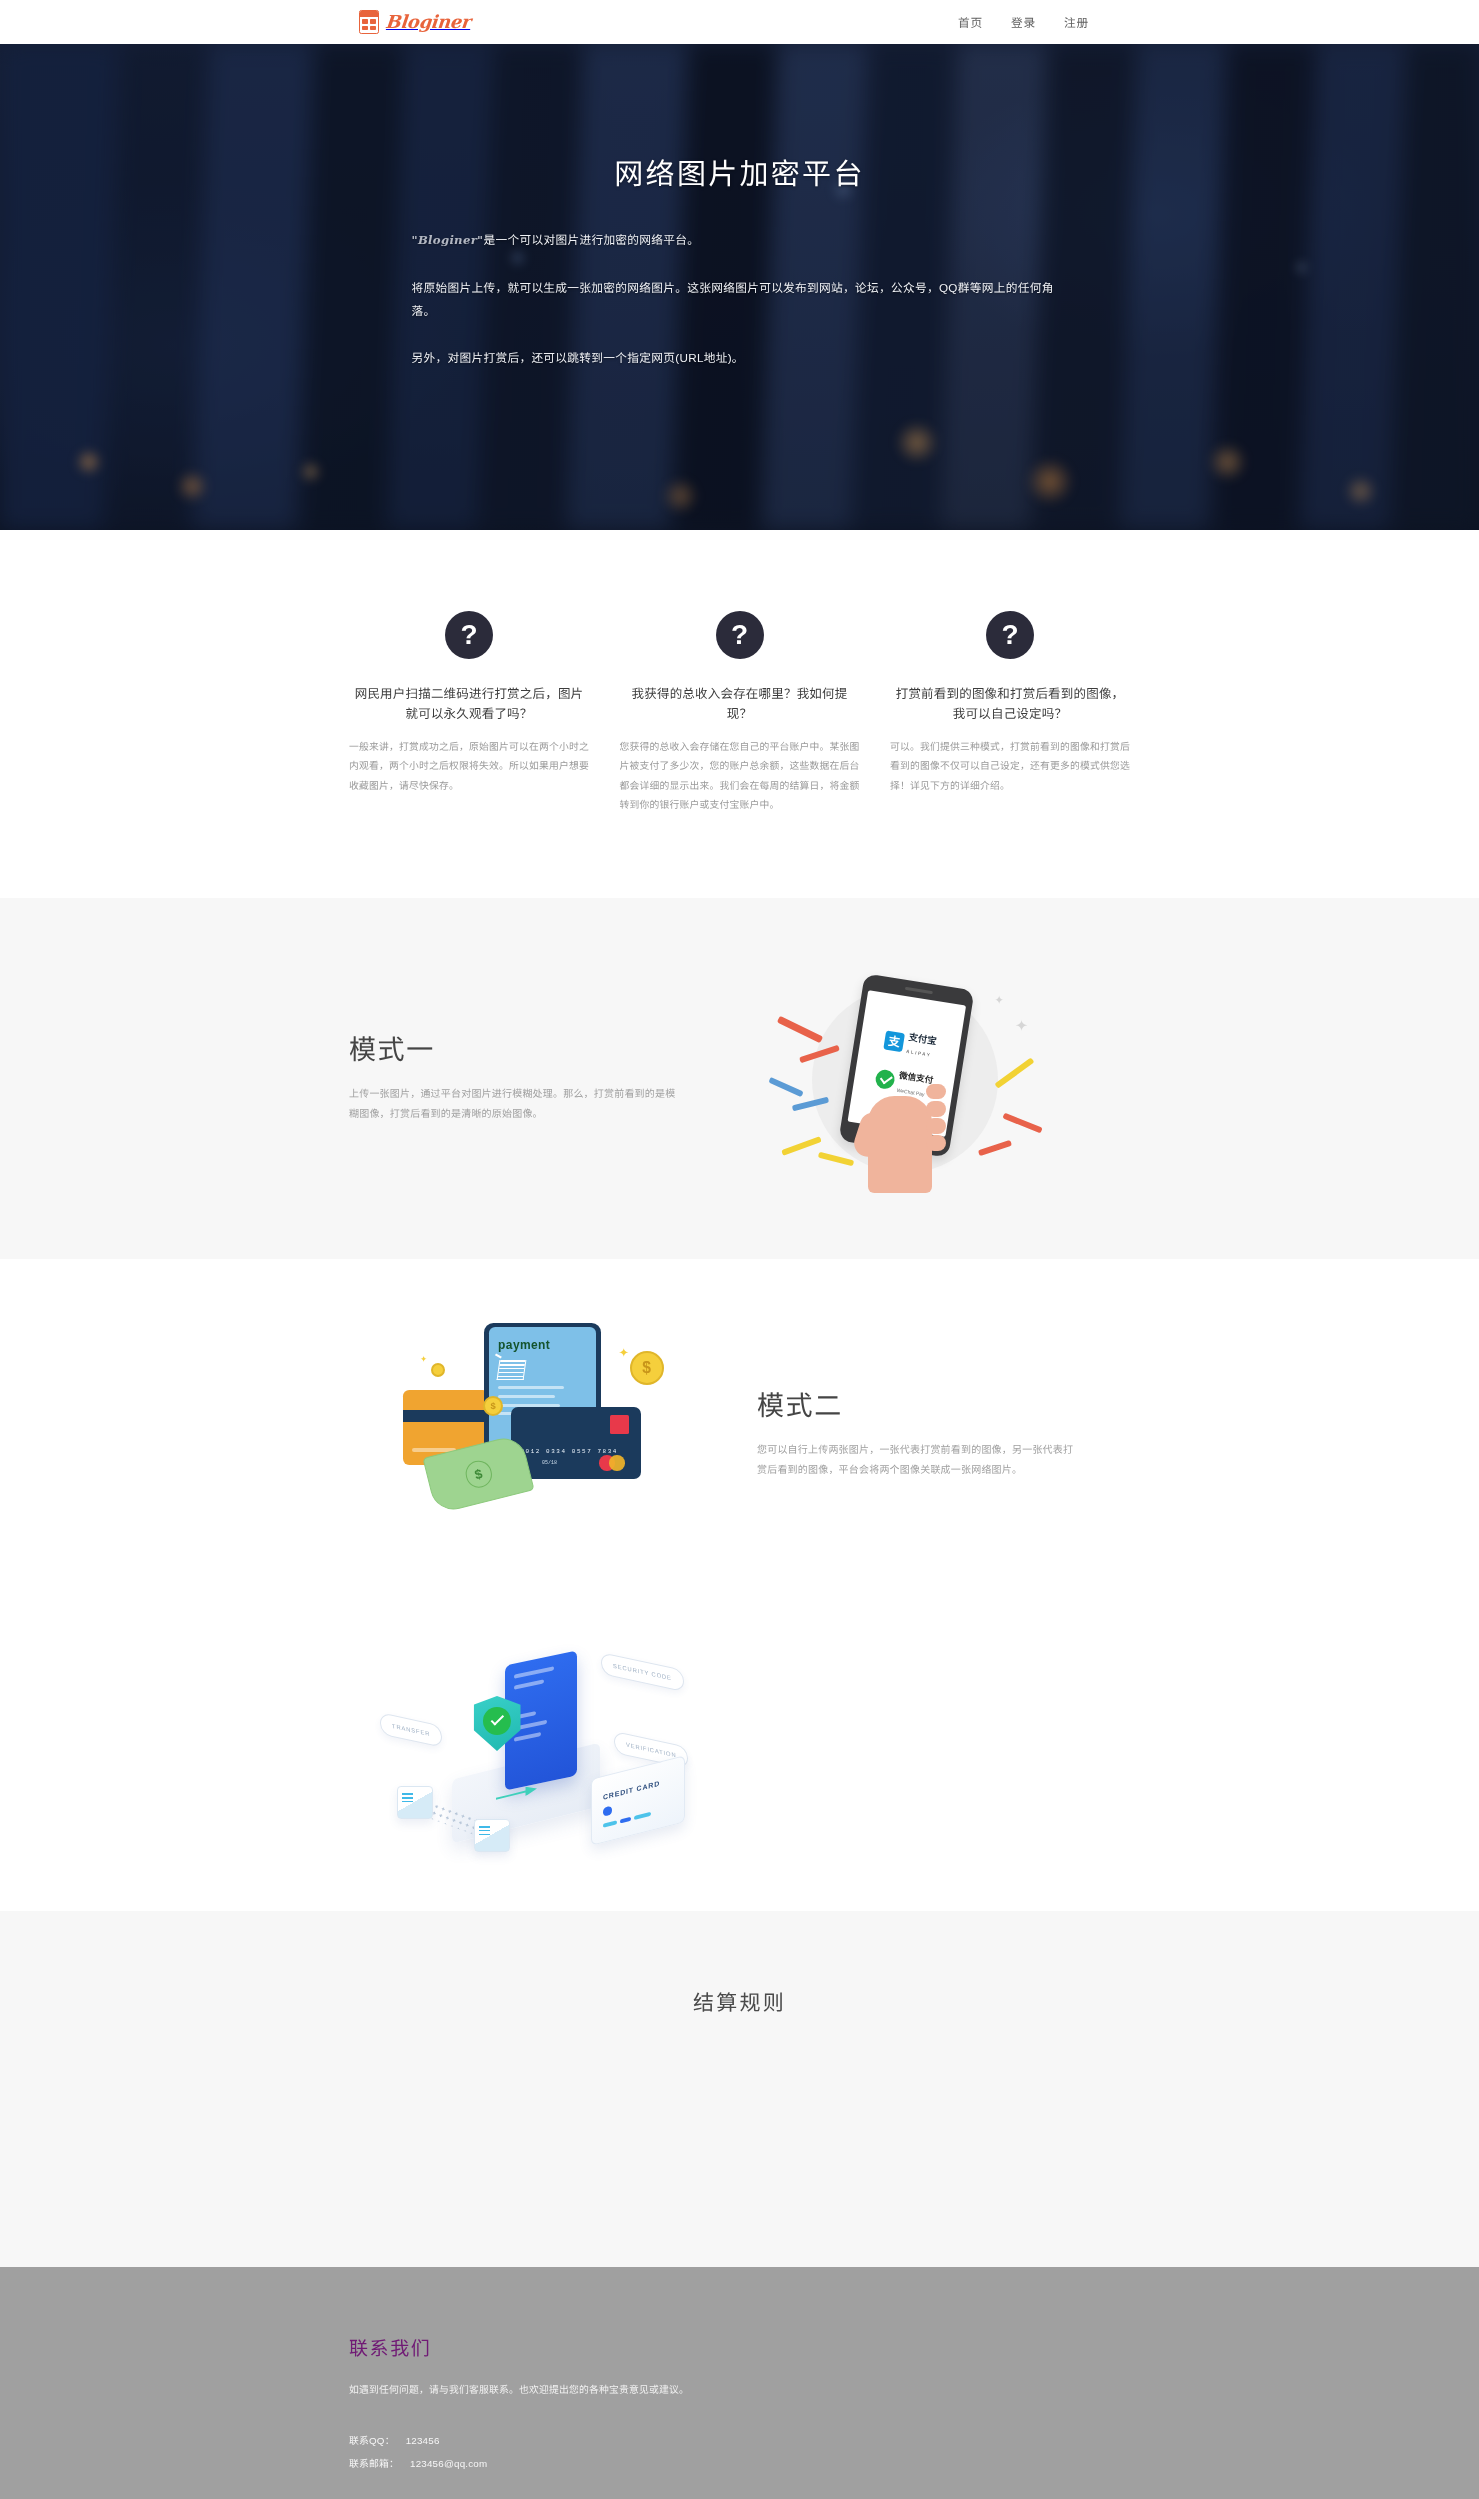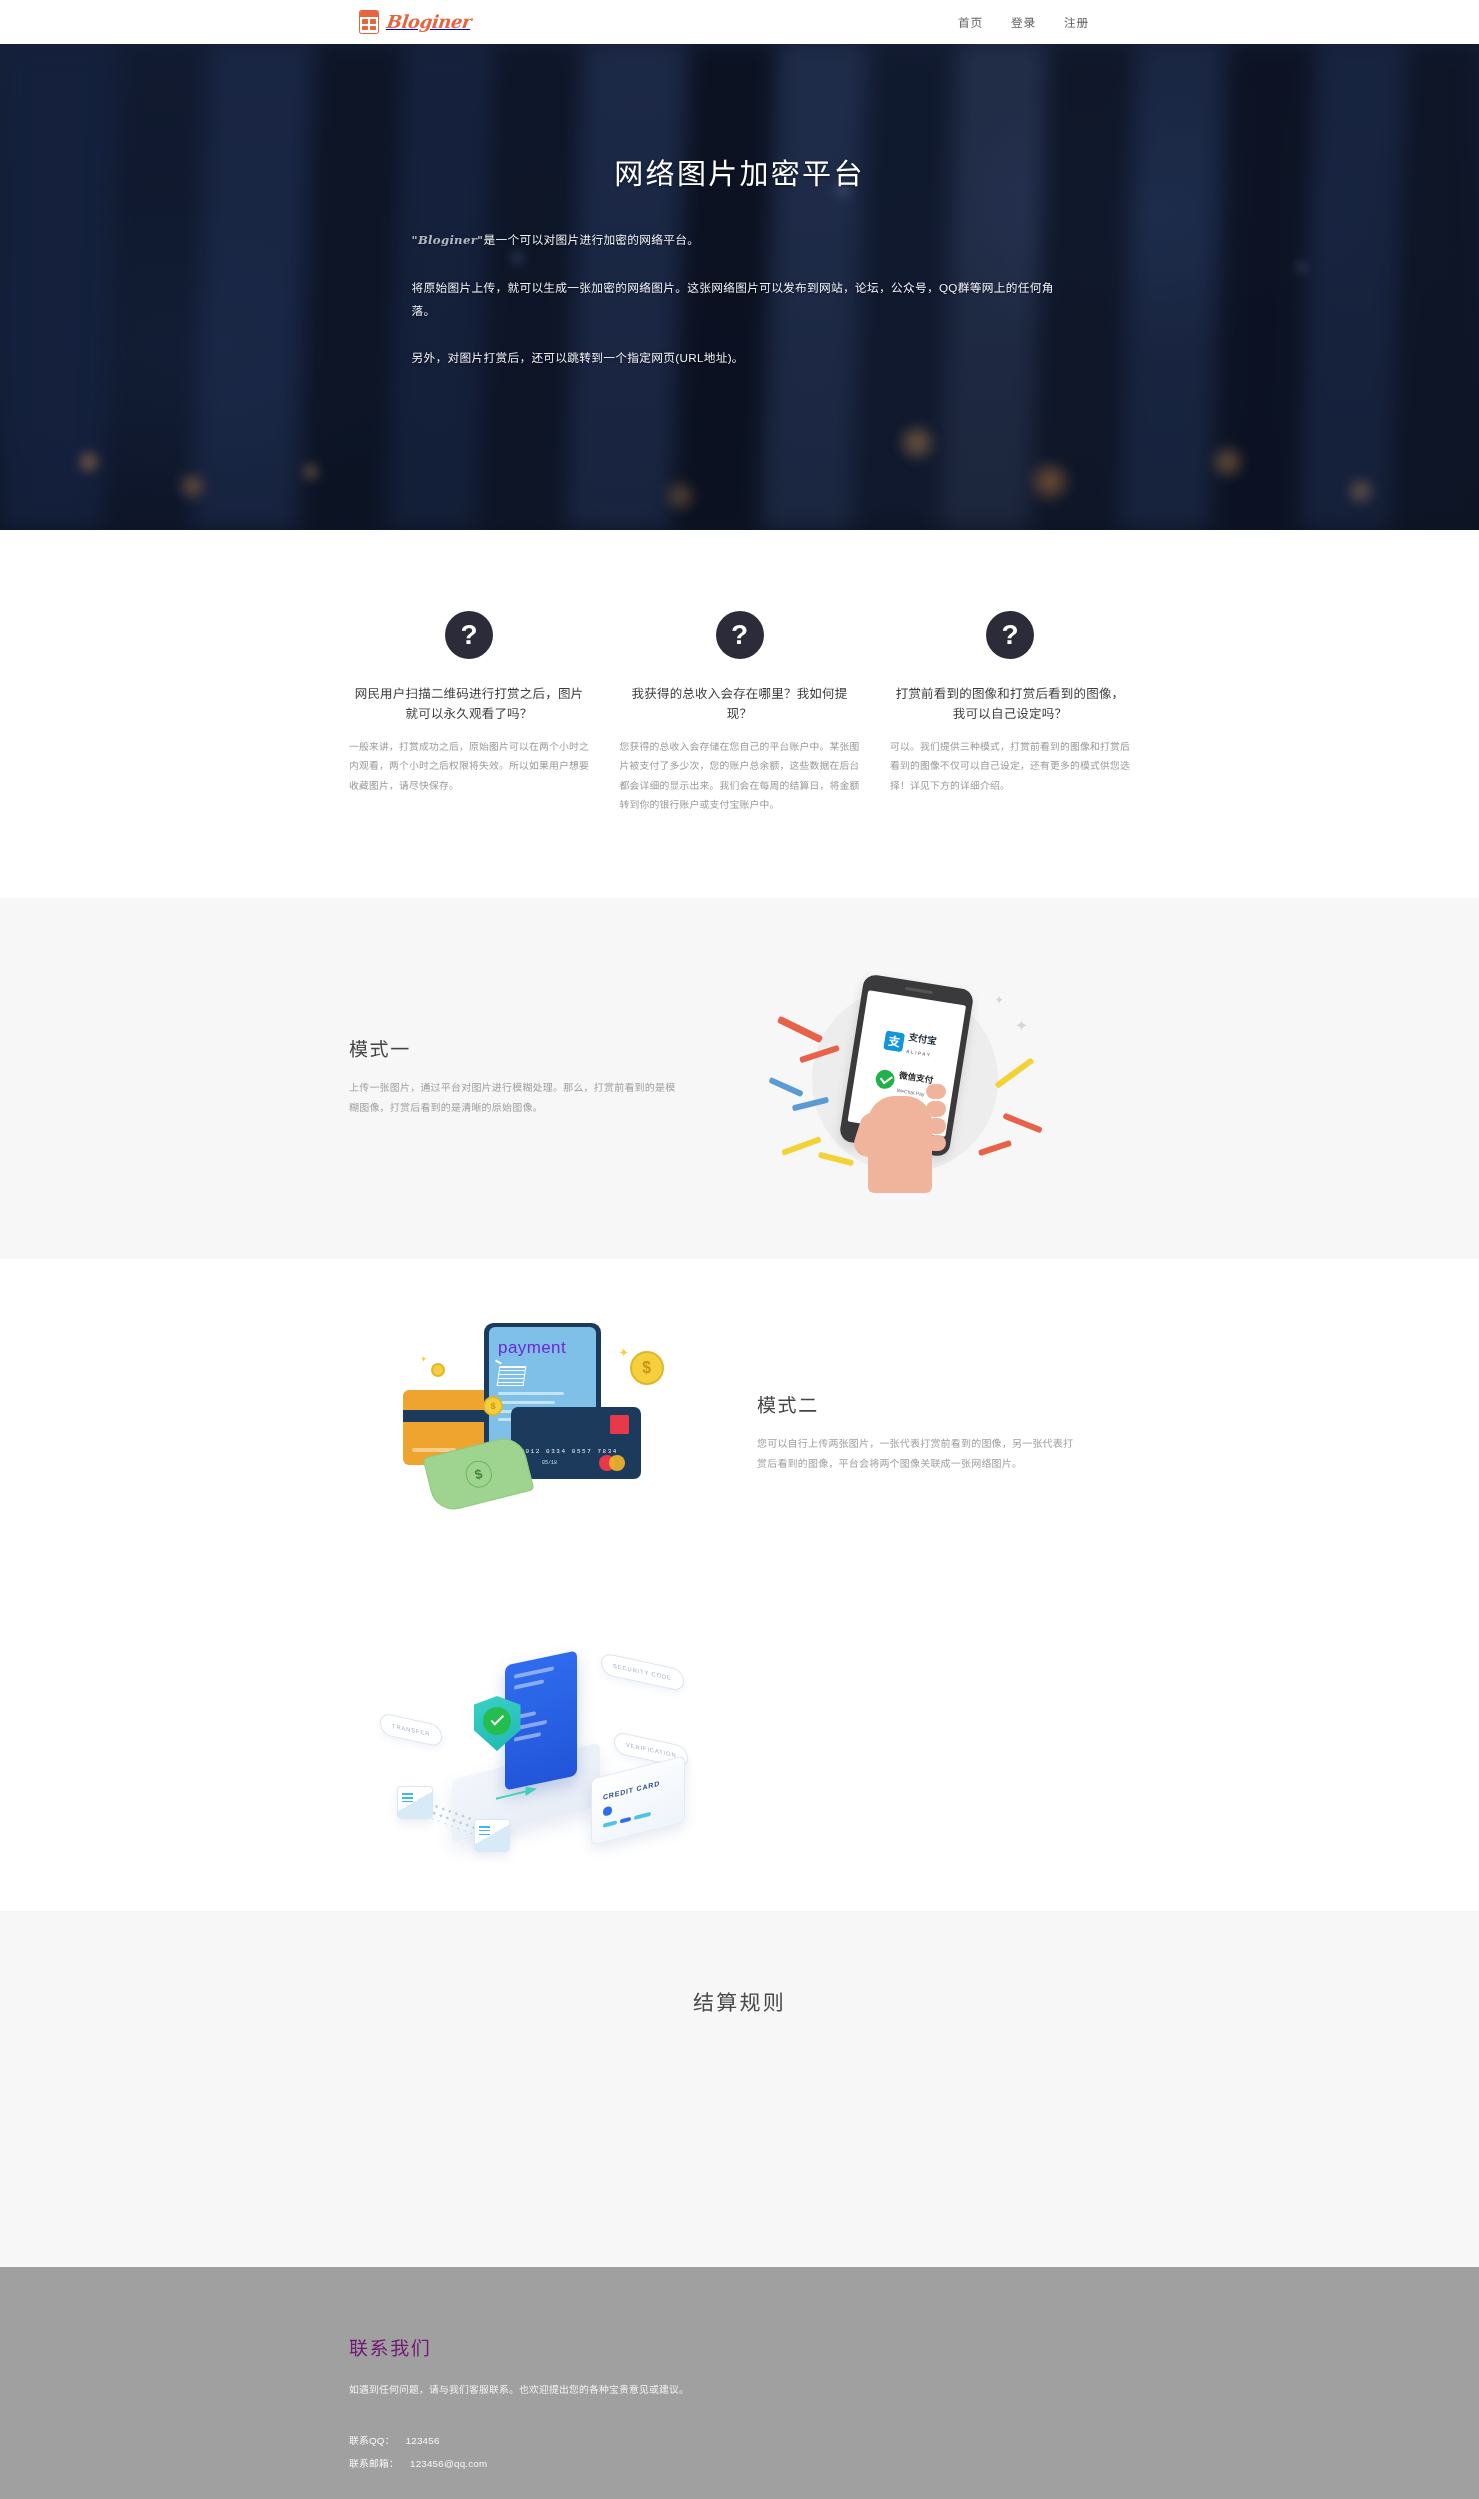--- a/index.html
+++ b/index.html
@@ -201,21 +201,21 @@
     display: flex;
     align-items: center;
   }
   .mode-1 { background: #f7f7f7; padding: 61px 0 66px; }
   .mode-2 { background: #ffffff; padding: 56px 0 61px; }
   .mode-3 { background: #ffffff; padding: 34px 0 56px; }
   .mode-text { width: 367px; }
   .mode-text.left { padding-right: 31px; }
   .mode-text.right { padding-left: 41px; }
   .mode-title {
-    font-size: 19px;
+    font-size: 27px;
     color: #454545;
     font-weight: normal;
     letter-spacing: 1.6px;
     margin-bottom: 17px;
   }
   .mode-desc {
     font-size: 10px;
     color: #a0a0a0;
     line-height: 2.0;
     letter-spacing: 0.2px;
@@ -303,21 +303,21 @@
   
   .art-payment { position: relative; width: 281px; height: 234px; }
   .art-payment .tablet {
     position: absolute; left: 92px; top: 7.8px; width: 117px; height: 153px;
     background: #1b3a5c; border-radius: 9.4px; padding: 4.7px;
   }
   .art-payment .tablet .inner {
     width: 100%; height: 100%; background: #7ec0e8; border-radius: 6.2px; padding: 11px 9.4px;
   }
   .art-payment .tablet .pay-label {
-    color: #6d28d9; font-size: 17px; font-weight: normal; letter-spacing: 0.4px; margin-bottom: 7.8px;
+    color: #14532d; font-size: 12px; font-weight: bold; letter-spacing: 0.4px; margin-bottom: 7.8px;
   }
   .art-payment .cart {
     width: 26.5px; height: 20px;
     background: repeating-linear-gradient(180deg, #fff 0 1.6px, #7ec0e8 1.6px 3.9px);
     border: 1.6px solid #fff; border-top: none; margin-bottom: 6.2px;
     position: relative; transform: skewX(-8deg);
   }
   .art-payment .cart::after {
     content: ""; position: absolute; left: -6.2px; top: -5.5px; width: 7px; height: 1.6px; background: #fff;
     transform: rotate(28deg);

